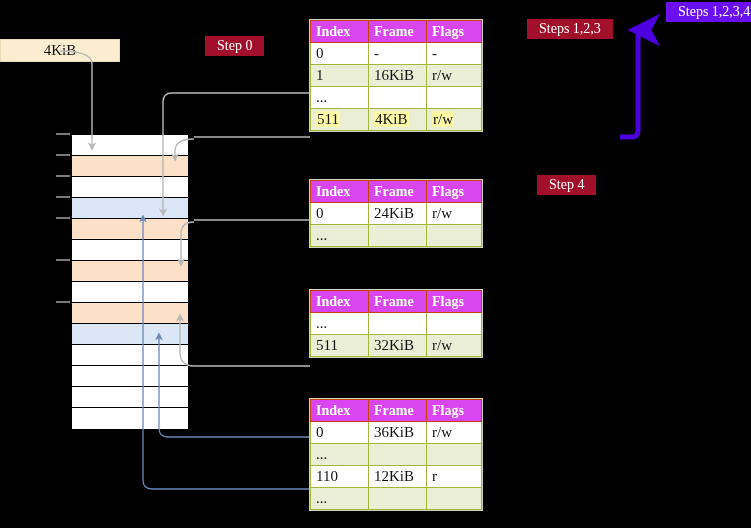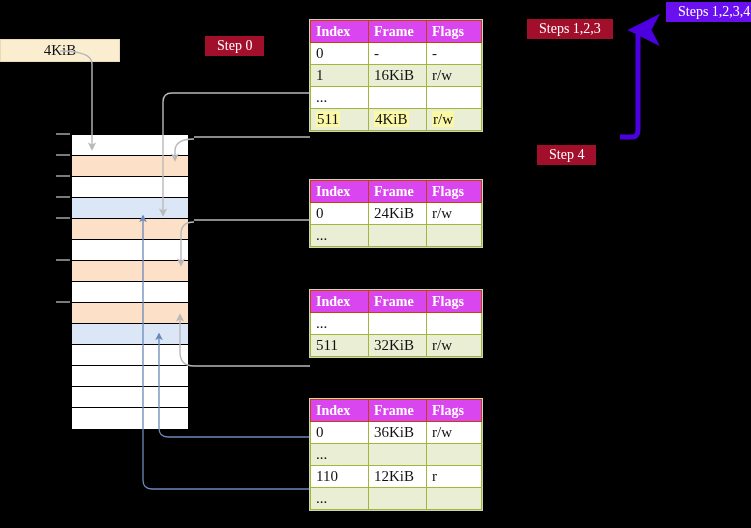--- a/index.html
+++ b/index.html
@@ -54,21 +54,21 @@
 
 <div class="root">
 
   <div class="kib">
     <span>4KiB</span>
   </div>
 
   <div class="badge red" style="left:189px;top:36px;"><span>Step 0</span></div>
   <div class="badge red" style="left:511px;top:19px;"><span>Steps 1,2,3</span></div>
   <div class="badge purple" style="left:650px;top:2px;"><span>Steps 1,2,3,4</span></div>
-  <div class="badge red" style="left:521px;top:145px;"><span>Step 4</span></div>
+  <div class="badge red" style="left:521px;top:175px;"><span>Step 4</span></div>
 
   <div class="mem" id="memgrid">
     <div class="vline" style="left:44px;"></div>
     <div class="vline" style="left:84px;"></div>
   <div class="row" style="top: 0px; background: rgb(255, 255, 255);"></div>
       <div class="row" style="top: 21px; background: rgb(252, 224, 200);"></div>
       <div class="row" style="top: 42px; background: rgb(255, 255, 255);"></div>
       <div class="row" style="top: 63px; background: rgb(219, 231, 246);"></div>
       <div class="row" style="top: 84px; background: rgb(252, 224, 200);"></div>
       <div class="row" style="top: 105px; background: rgb(255, 255, 255);"></div>

